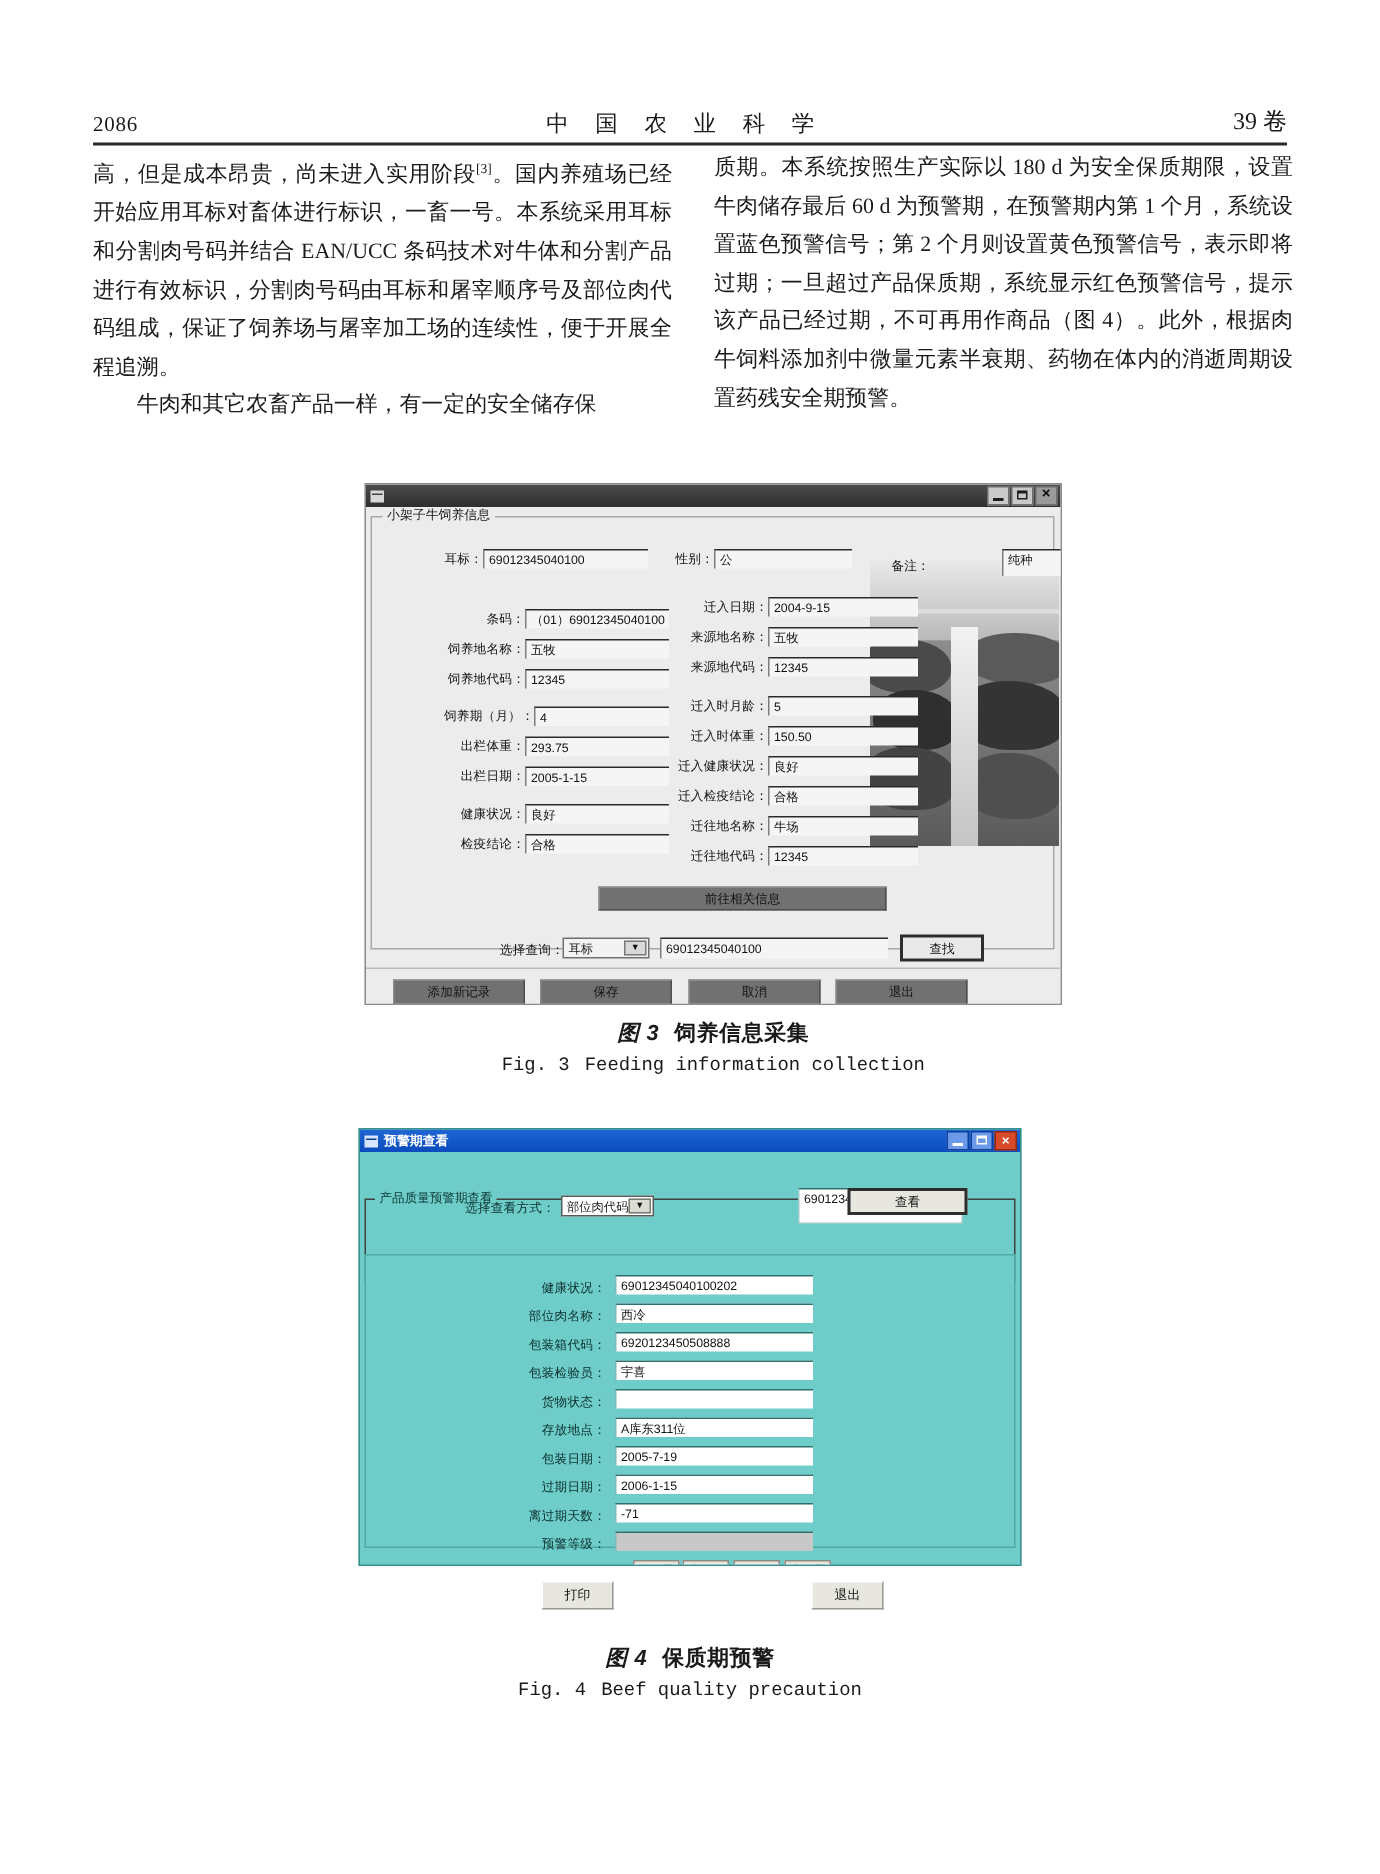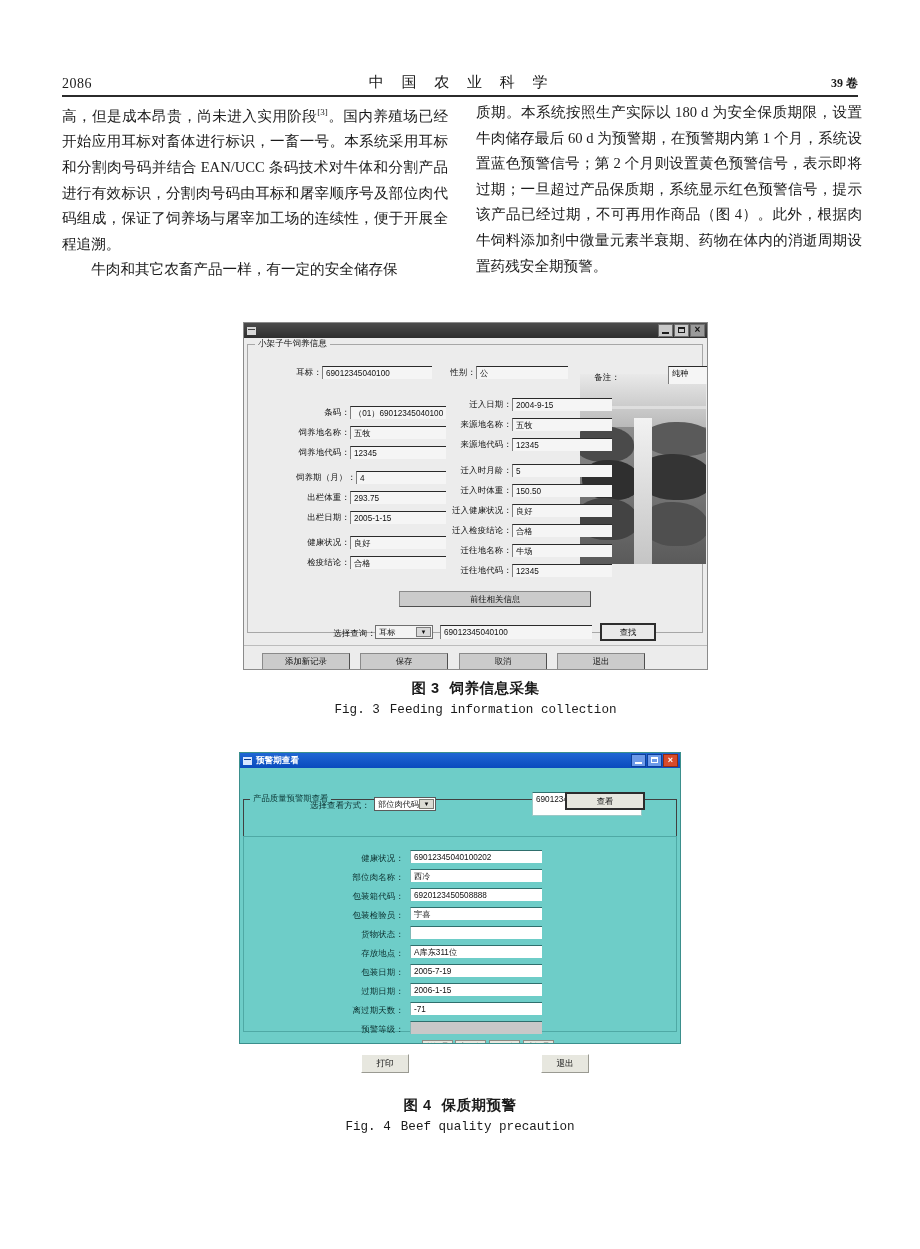--- a/index.html
+++ b/index.html
@@ -32,22 +32,21 @@
   .page-header .pg-num {
     font-size: 14px;
     letter-spacing: 0.5px;
   }
   .page-header .journal {
     font-size: 15px;
     letter-spacing: 7px;
     font-weight: 500;
   }
   .page-header .vol {
-    font-size: 12px;
-    font-weight: bold;
+    font-size: 16px;
   }
 
   
   .columns {
     position: absolute;
     left: 62px;
     top: 100px;
     width: 800px;
     display: flex;
     gap: 28px;
@@ -78,21 +77,21 @@
   .caption {
     text-align: center;
     margin-top: 9px;
   }
   .caption .cn {
     font-size: 14.5px;
     font-weight: bold;
     font-family: "Liberation Sans", sans-serif;
     letter-spacing: 0.5px;
   }
-  .caption .cn .lbl { margin-right: 10px; }
+  .caption .cn .lbl { margin-right: 10px; font-style: italic; }
   .caption .en {
     font-size: 12.6px;
     margin-top: 5px;
     font-family: Liberation Mono, monospace;
   }
   .caption .en .lbl { margin-right: 10px; }
 
   
   #fig3 { left: 243px; top: 322px; width: 465px; }
   .win3 {
@@ -231,21 +230,21 @@
     color: #111;
     padding: 1px 2px 1px 3px;
     box-sizing: border-box;
     font-family: "Liberation Sans", sans-serif;
     line-height: 11px;
     white-space: nowrap;
     overflow: hidden;
   }
 
   .btn3 {
-    background: #5eead4;
+    background: #8b5cf6;
     border: 1px solid #8a8a8a;
     border-right-color:#4f4f4f;
     border-bottom-color:#4f4f4f;
     font-size: 8.4px;
     color: #111;
     text-align: center;
     box-sizing: border-box;
     font-family: "Liberation Sans", sans-serif;
     display:flex; align-items:center; justify-content:center;
   }

